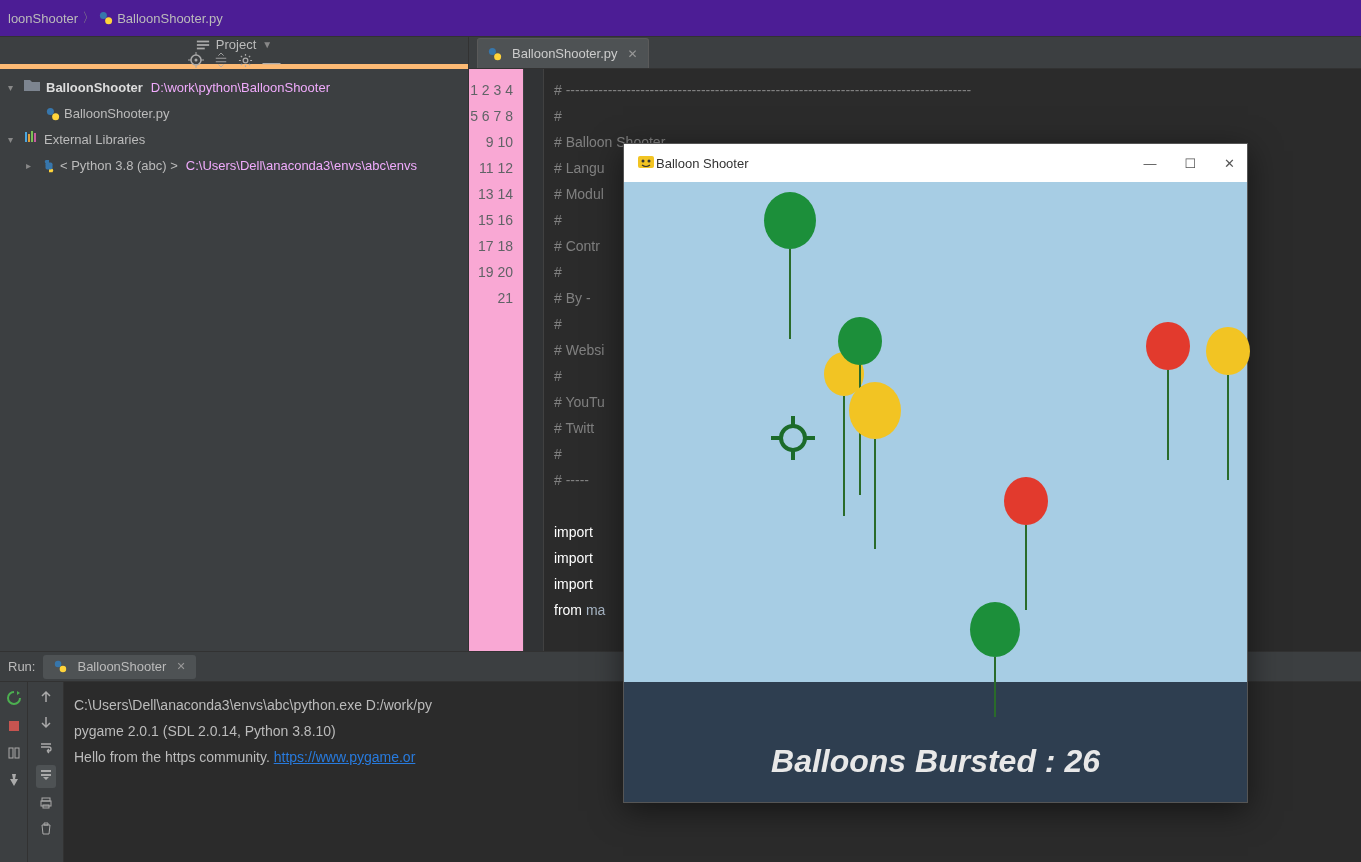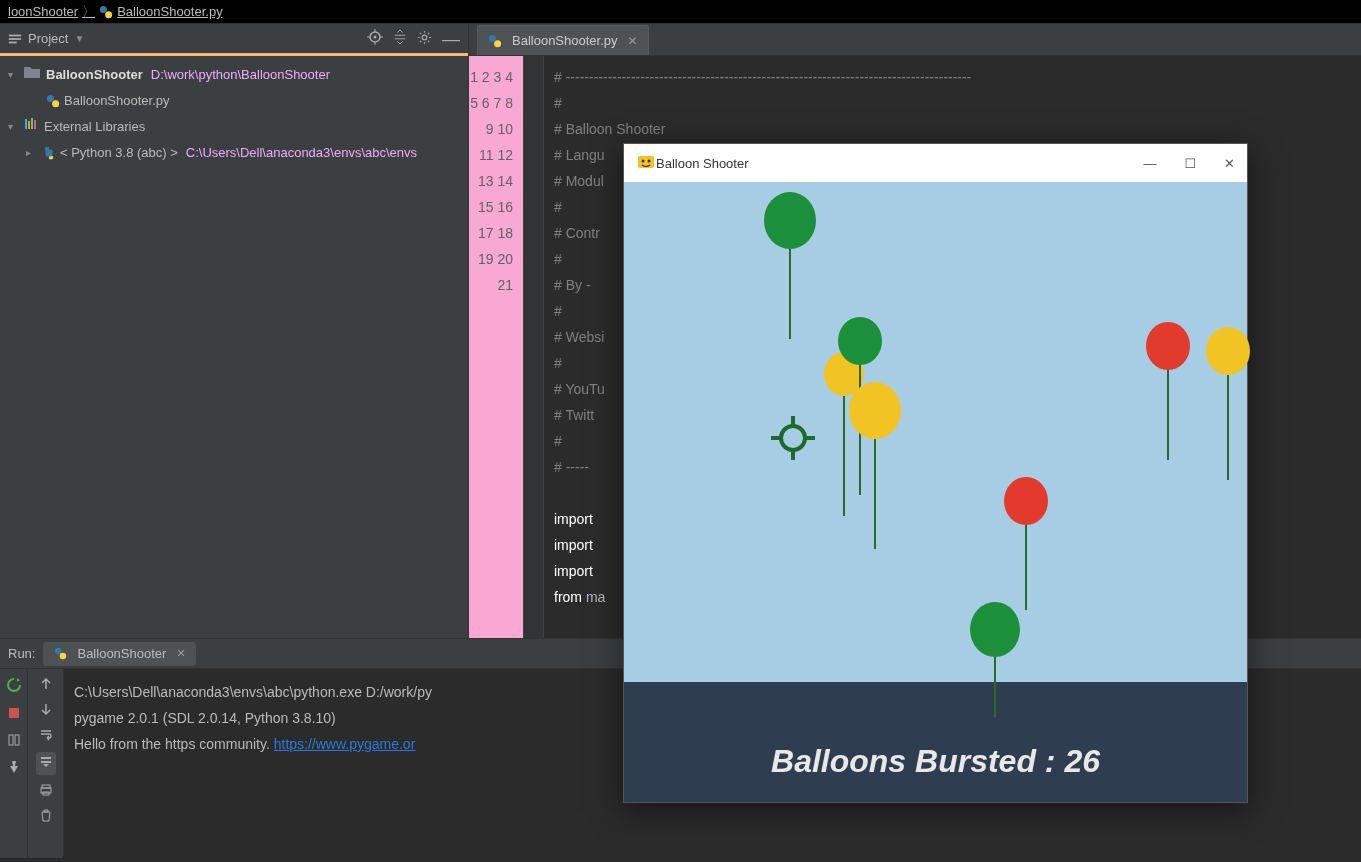--- a/index.html
+++ b/index.html
@@ -1,24 +1,24 @@
 <!DOCTYPE html>
 <html><head>
 <meta charset="utf-8">
 <style>
   * { margin:0; padding:0; box-sizing:border-box; font-family:'Segoe UI',Arial,sans-serif; }
   body { background:#2b2b2b; width:1361px; height:862px; overflow:hidden; position:relative; color:#bbb; font-size:13px; }
-  .breadcrumb { height:24px; background:#000000; display:flex; align-items:center; padding:0 8px; border-bottom:1px solid #323232;text-decoration:underline;}
+  .breadcrumb { height:37px; background:#4c1d95; display:flex; align-items:center; padding:0 8px; border-bottom:1px solid #323232;}
   .breadcrumb span { color:#bbb; }
   .breadcrumb .sep { margin:0 4px; color:#888;}
   .icon { display:inline-flex; align-items:center; justify-content:center; }
   .pyicon { width:14px; height:14px; margin-right:4px; }
   .main-row { display:flex; height:614px; }
   .sidebar { width:469px; background:#3c3f41; display:flex; flex-direction:column; border-right:1px solid #323232;}
-  .side-header { height:32px; display:flex; align-items:center; padding:0 8px; border-bottom:3px solid #fdba74; justify-content:space-between;}
+  .side-header { height:32px; display:flex; align-items:center; padding:0 8px; border-bottom:5px solid #fdba74; justify-content:space-between;flex-direction:column;}
   .side-header-left { display:flex; align-items:center; gap:6px;}
   .side-header-right { display:flex; align-items:center; gap:10px; color:#aaa;}
   .side-header-right span { cursor:pointer; font-size:14px;}
   .tree { padding:6px 0 0 8px; font-size:13px; line-height:26px; flex:1; overflow:hidden;}
   .tree-row { display:flex; align-items:center; white-space:nowrap; }
   .tree-row .arrow { width:14px; color:#888; font-size:10px; margin-right:2px;}
   .indent1 { padding-left:18px; }
   .indent2 { padding-left:38px; }
   .bold { font-weight:bold; color:#ddd; }
   .dim { color:#f0abfc; }

